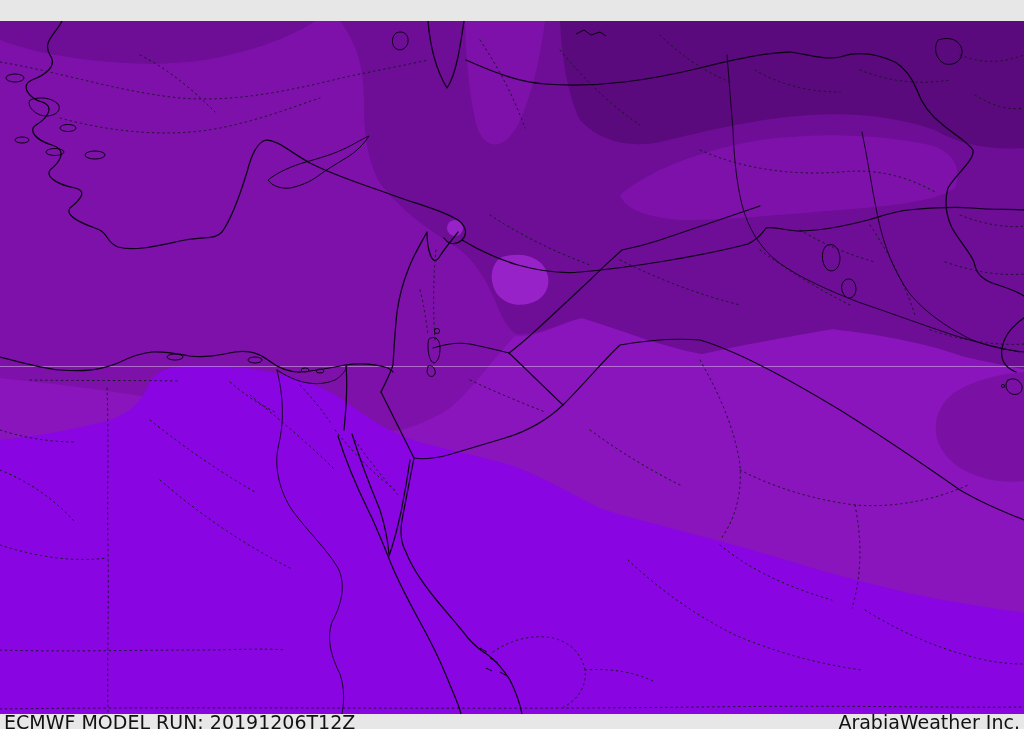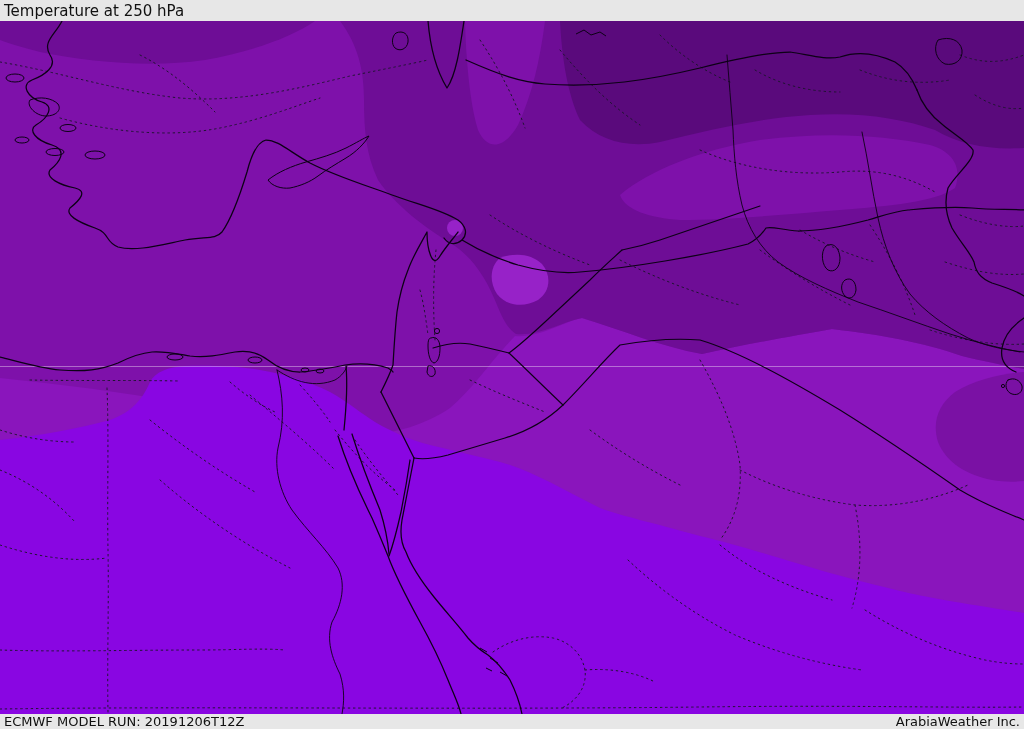--- a/index.html
+++ b/index.html
@@ -7,21 +7,21 @@
     width:1024px;height:729px;position:relative;overflow:hidden;
     font-family:"DejaVu Sans","Liberation Sans",sans-serif;
     background:#e7e7e7;
   }
   .bar{
     position:absolute;left:0;width:1024px;background:#e7e7e7;color:#111;
     display:flex;justify-content:space-between;align-items:center;
     box-sizing:border-box;z-index:5;
   }
   .bar.header{top:0;height:21px;font-size:15px;padding:0 4px;}
-  .bar.footer{top:714px;height:15px;font-size:13px;padding:0 4px;}
+  .bar.footer{top:714px;height:15px;font-size:19px;padding:0 4px;}
   .bar span{white-space:nowrap;}
   svg.map{position:absolute;left:0;top:0;z-index:1;}
   .coast{fill:none;stroke-width:1.25;stroke-linejoin:round;stroke-linecap:round;}
   .border{fill:none;stroke-width:1.1;stroke-linejoin:round;stroke-linecap:round;}
   .river{fill:none;stroke-width:0.9;stroke-linejoin:round;stroke-linecap:round;}
   .dot{fill:none;stroke-width:1;stroke-dasharray:1.6 3.6;stroke-linejoin:round;stroke-linecap:round;}
   .lake{stroke-width:1;}
 </style>
 </head>
 <body>
@@ -185,19 +185,18 @@
       <ellipse cx="255" cy="360" rx="7" ry="3" fill="none" stroke-width="1"></ellipse>
       <ellipse cx="305" cy="370" rx="4" ry="2" fill="none" stroke-width="1"></ellipse>
       <ellipse cx="320" cy="371" rx="4" ry="2" fill="none" stroke-width="1"></ellipse>
       <path class="lake" fill="none" d="M480,648 l7,4 m3,6 l8,5 m-12,5 l6,3 m8,1 l7,4"></path>
       <circle cx="1003" cy="386" r="1.6" fill="none" stroke-width="1"></circle>
     </g>
   </g>
 </svg>
 
 <div class="bar header">
-  <span>Temperature at 250 hPa</span>
 </div>
 
 <div class="bar footer">
   <span>ECMWF MODEL RUN: 20191206T12Z</span>
   <span>ArabiaWeather Inc.</span>
 </div>
 
 </body></html>

